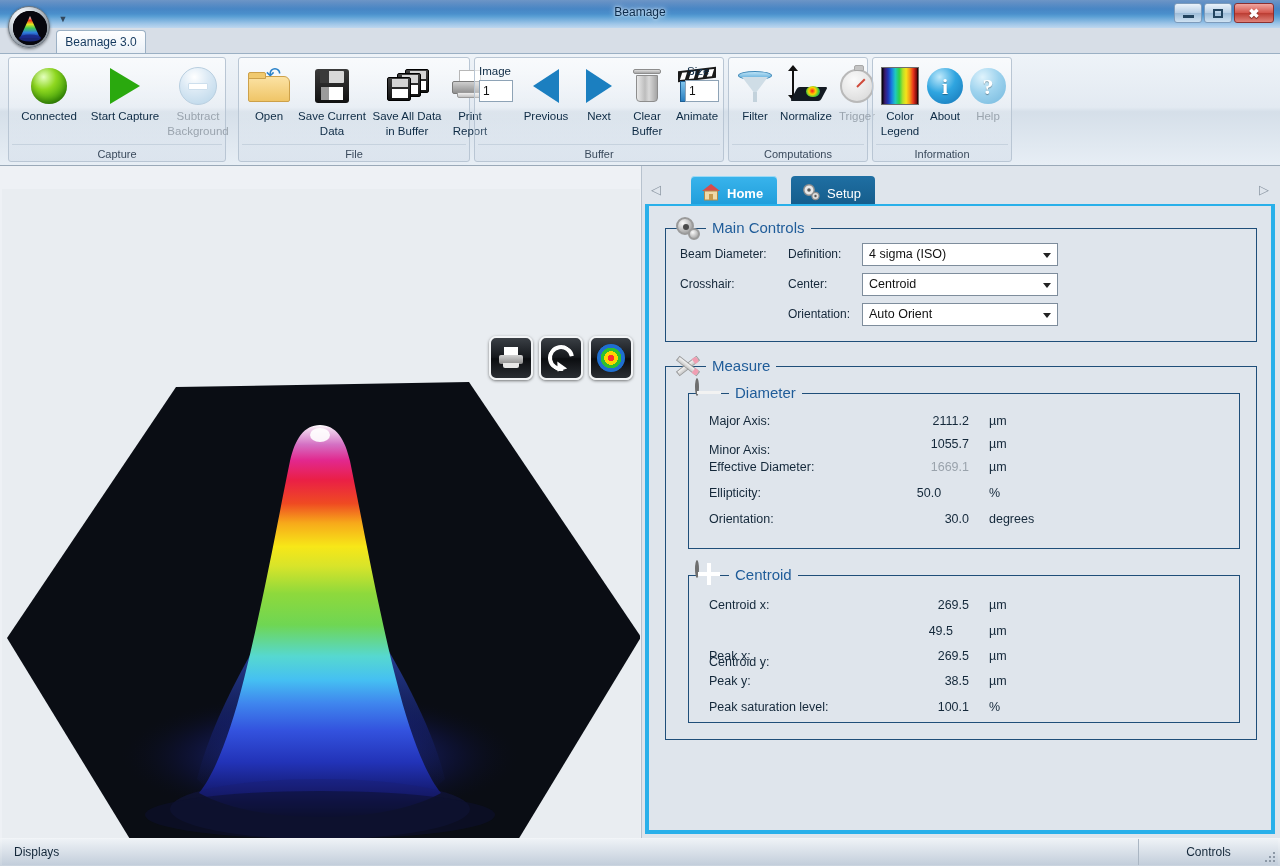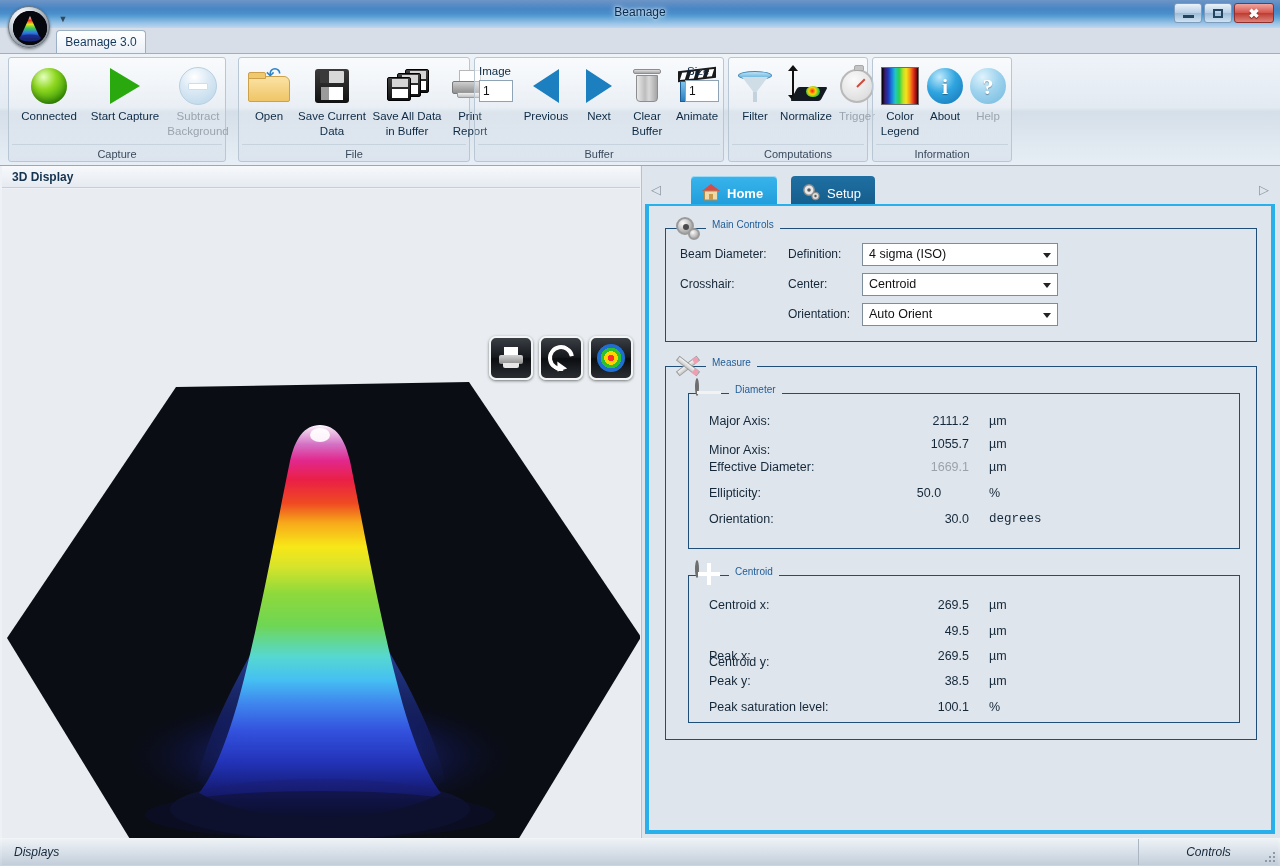--- a/index.html
+++ b/index.html
@@ -272,21 +272,21 @@
     border:4px solid #29b0ea; border-top:none;
   }
   .groupbox {
     position:absolute;
     border:1px solid #1f4e79;
     background:transparent;
   }
   .group-legend {
     position:absolute; top:-10px; left:40px;
     background:#dfe5ec; padding:0 6px;
-    font-size:10px; color:#1f5c99;
+    font-size:15px; color:#1f5c99;
   }
   .group-icon {
     position:absolute; top:-14px; left:8px; width:28px; height:28px;
   }
   .gi-gears { position:relative; }
   .gi-gears .g1 {position:absolute;left:2px;top:2px;width:18px;height:18px;border-radius:50%;
      background: radial-gradient(circle at 35% 30%,#fdfdfd,#b6b6b6 60%,#8d8d8d);border:2px solid #9a9a9a;}
   .gi-gears .g1:after{content:"";position:absolute;left:5px;top:5px;width:6px;height:6px;border-radius:50%;background:#4c4c4c;}
   .gi-gears .g2 {position:absolute;left:14px;top:13px;width:12px;height:12px;border-radius:50%;
      background: radial-gradient(circle at 35% 30%,#fafafa,#bcbcbc 60%,#919191);border:2px solid #9a9a9a;}
@@ -321,21 +321,20 @@
   }
   .mrow-label { position:absolute; font-size:12.5px; color:#14283a; }
   .mrow-value { position:absolute; width:80px; text-align:right; font-size:12.5px; color:#14283a; }
   .mrow-value.dim { color:#9aa3ac; }
   .mrow-unit { position:absolute; font-size:12.5px; color:#14283a; }
 
   
   #statusbar {
     position:absolute; left:0; top:810px; width:1280px; height:28px;
     background: linear-gradient(to bottom,#f2f5f8,#c9d3de);
-    font-style: italic;
   }
   .status-cell {
     position:absolute; top:1px; height:26px;
     background: linear-gradient(to bottom,#eef2f6,#c3cedb);
     border-right:1px solid #aab6c3;
     font-size:12px; color:#14283a; padding:6px 0 0 12px;
   }
   #status-left { left:2px; width:1137px; }
   #status-right { left:1139px; width:139px; border-right:none; text-align:center; padding-left:0;}
   #resize-grip {
@@ -582,21 +581,20 @@
         <span class="ritem-label">Help</span>
       </div>
       <div class="rgroup-sep"></div>
       <div class="rgroup-title">Information</div>
     </div>
   </div>
 
   <div id="body-area">
 
     <div id="display-pane">
-      <div id="display-header">3D Display</div>
 
       <div id="display-canvas">
         <svg width="638" height="756" viewBox="0 0 638 756">
           <defs>
             <linearGradient id="peakgrad" x1="0" y1="1" x2="0" y2="0">
               <stop offset="0%" stop-color="#070a18"></stop>
               <stop offset="6%" stop-color="#141a6e"></stop>
               <stop offset="14%" stop-color="#2233b8"></stop>
               <stop offset="22%" stop-color="#3352de"></stop>
               <stop offset="29%" stop-color="#3f86ee"></stop>
@@ -762,34 +760,34 @@
             <span class="mrow-label" style="left:20px; top:66px;">Effective Diameter:</span>
             <span class="mrow-value dim" style="left:200px; top:66px;">1669.1</span>
             <span class="mrow-unit" style="left:300px; top:66px;">µm</span>
 
             <span class="mrow-label" style="left:20px; top:92px;">Ellipticity:</span>
             <span class="mrow-value" style="left:200px; top:92px;text-align:center;">50.0</span>
             <span class="mrow-unit" style="left:300px; top:92px;">%</span>
 
             <span class="mrow-label" style="left:20px; top:118px;">Orientation:</span>
             <span class="mrow-value" style="left:200px; top:118px;">30.0</span>
-            <span class="mrow-unit" style="left:300px; top:118px;font-family:Liberation Mono, monospace;">degrees</span>
+            <span class="mrow-unit" style="left:300px; top:118px;">degrees</span>
           </div>
 
           
           <div class="groupbox" style="left:22px; top:208px; width:552px; height:148px;">
             <span class="group-icon gi-cent" style="left:6px;"></span>
             <span class="group-legend">Centroid</span>
 
             <span class="mrow-label" style="left:20px; top:22px;">Centroid x:</span>
             <span class="mrow-value" style="left:200px; top:22px;">269.5</span>
             <span class="mrow-unit" style="left:300px; top:22px;">µm</span>
 
             <span class="mrow-label" style="left:20px; top:48px;margin-top:31px;">Centroid y:</span>
-            <span class="mrow-value" style="left:200px; top:48px;">49.5</span>
+            <span class="mrow-value" style="left:184px; top:48px;">49.5</span>
             <span class="mrow-unit" style="left:300px; top:48px;">µm</span>
 
             <span class="mrow-label" style="left:20px; top:73px;">Peak x:</span>
             <span class="mrow-value" style="left:200px; top:73px;">269.5</span>
             <span class="mrow-unit" style="left:300px; top:73px;">µm</span>
 
             <span class="mrow-label" style="left:20px; top:98px;">Peak y:</span>
             <span class="mrow-value" style="left:200px; top:98px;">38.5</span>
             <span class="mrow-unit" style="left:300px; top:98px;">µm</span>
 

